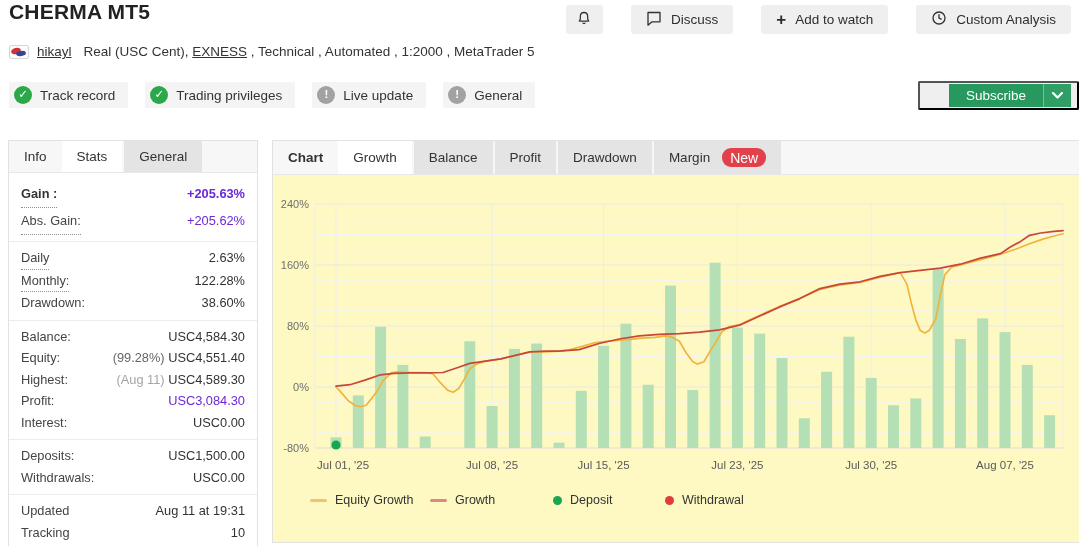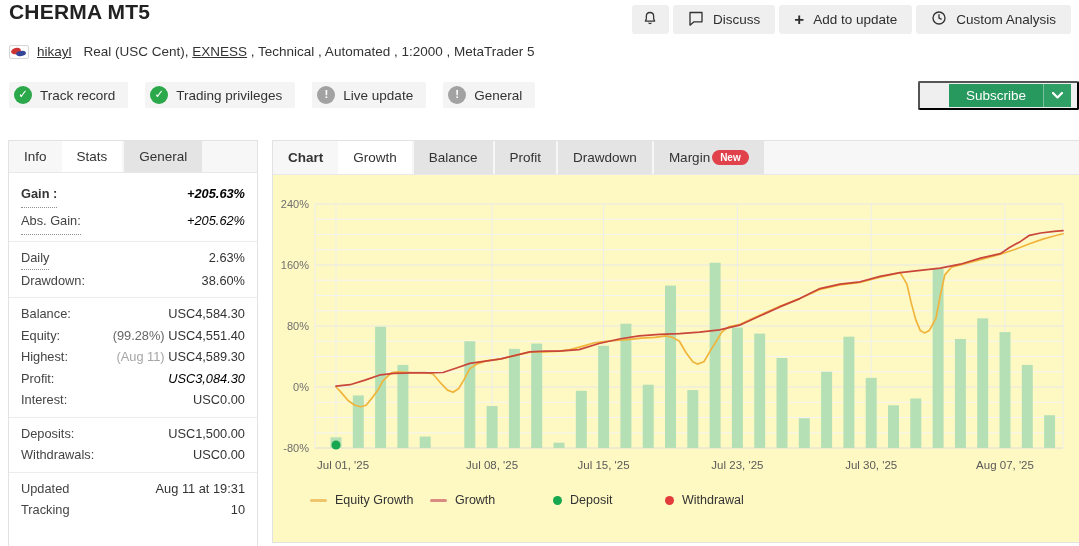--- a/index.html
+++ b/index.html
@@ -3,21 +3,21 @@
 <meta charset="utf-8">
 <style>
   html,body{margin:0;padding:0;}
   body{
     width:1079px;height:546px;position:relative;overflow:hidden;
     background:#fff;font-family:"Liberation Sans","DejaVu Sans",sans-serif;
     color:#333;font-size:13px;
   }
   
   .page-title{position:absolute;left:9px;top:0px;margin:0;font-size:21px;font-weight:bold;color:#222;letter-spacing:.2px;}
-  .top-actions{position:absolute;right:8px;top:5px;display:flex;gap:4px;}
+  .top-actions{position:absolute;right:8px;top:5px;display:flex;gap:28px;}
   .gbtn{display:inline-flex;align-items:center;gap:9px;background:#efefef;border:none;border-radius:3px;
         height:29px;padding:0 15px;font-size:13.5px;color:#2e2e2e;font-family:inherit;cursor:pointer;}
   .gbtn.icon-only{width:37px;padding:0;justify-content:center;}
   .plus-glyph{font-size:17px;font-weight:bold;line-height:1;margin-top:-1px;}
   
   .profile-row{position:absolute;left:9px;top:44px;display:flex;align-items:center;font-size:13.5px;white-space:nowrap;}
   .flag{width:18px;height:12px;border:1px solid #d5d5d5;border-radius:2px;margin-right:8px;position:relative;overflow:hidden;background:#fdfdfd;flex:0 0 auto;}
   .flag i{position:absolute;border-radius:50%;}
   .flag .f-red{width:10px;height:6px;background:#c33;left:1px;top:2px;transform:rotate(-15deg);}
   .flag .f-blue{width:10px;height:5px;background:#349;left:6px;top:5px;transform:rotate(-10deg);}
@@ -38,33 +38,33 @@
   .stats-panel{position:absolute;left:8px;top:140px;width:250px;height:420px;background:#fff;border:1px solid #e2e2e2;box-sizing:border-box;}
   .chart-panel{position:absolute;left:272px;top:140px;width:859px;height:403px;background:#fef9c3;border:1px solid #e2e2e2;box-sizing:border-box;}
   .tabrow{display:flex;align-items:stretch;background:#f7f7f7;border-bottom:1px solid #e8e8e8;}
   .stats-panel .tabrow{height:31px;}
   .chart-panel .tabrow{height:33px;}
   .tab{display:flex;align-items:center;padding:0 15px;font-size:13.5px;color:#333;cursor:pointer;white-space:nowrap;}
   .tab.active{background:#fff;}
   .tab.gray{background:#e4e4e4;margin-left:2px;}
   .tab.plain{background:transparent;}
   .tab.bold{font-weight:bold;}
-  .new-badge{background:#e0414b;color:#fff;font-size:10px;font-weight:bold;border-radius:9px;padding:2.5px 8px;margin-left:2px;line-height:1;}
+  .new-badge{background:#e0414b;color:#fff;font-size:14px;font-weight:normal;border-radius:9px;padding:2.5px 8px;margin-left:12px;line-height:1;}
   .filter-btn{margin-left:auto;margin-right:12px;align-self:center;background:none;border:none;cursor:pointer;padding:2px;}
   
   .stats-body{padding-top:3px;}
   .sgroup{padding:5px 12px 6px 12px;}
   .sgroup + .sgroup{border-top:1px solid #ececec;}
   .sgroup.g1 .srow{line-height:26px;}
   .srow{display:flex;justify-content:space-between;line-height:21.5px;font-size:12.8px;gap:20px;}
   .srow .lbl{color:#444;}
   .srow .lbl.bold{font-weight:bold;color:#333;}
   .srow .lbl.dotted{border-bottom:1px dotted #8f8f8f;cursor:help;}
   .srow .val{color:#333;text-align:right;}
-  .srow .val.green{color:#000000;font-style:italic;}
+  .srow .val.green{color:#6d28d9;}
   .srow .val.bold{font-weight:bold;}
   .pfx{color:#666;}
   .pfx.muted{color:#a5a5a5;}
   
   .chart-body{position:relative;}
   .chart-body svg{display:block;}
   .legend-item{position:absolute;top:318px;display:flex;align-items:center;gap:8px;font-size:12.5px;color:#333;cursor:pointer;}
   .sw-line{width:17px;height:3px;border-radius:2px;display:inline-block;}
   .sw-dot{width:9px;height:9px;border-radius:50%;display:inline-block;}
 </style>
@@ -85,21 +85,21 @@
   <button class="gbtn">
     <span>
       <svg width="16" height="15" viewBox="0 0 24 22">
           <path d="M3 2h18v14H9l-6 5z" fill="none" stroke="#333" stroke-width="2" stroke-linejoin="round"></path>
         </svg>
     </span>
     <span>Discuss</span>
   </button>
   <button class="gbtn">
     <span class="plus-glyph">+</span>
-    <span>Add to update</span>
+    <span>Add to watch</span>
   </button>
   <button class="gbtn">
     <span>
       <svg width="16" height="16" viewBox="0 0 24 24">
           <circle cx="12" cy="12" r="9" fill="none" stroke="#333" stroke-width="2"></circle>
           <path d="M12 7v5l3.4 1.6" fill="none" stroke="#333" stroke-width="2" stroke-linecap="round"></path>
         </svg>
     </span>
     <span>Custom Analysis</span>
   </button>
@@ -164,20 +164,24 @@
         </div>
         <div class="srow">
           <span class="lbl dotted">Abs. Gain:</span>
           <span class="val green">+205.62%</span>
         </div>
       </div>
       <div class="sgroup">
         <div class="srow">
           <span class="lbl dotted">Daily</span>
           <span class="val">2.63%</span>
+        </div>
+        <div class="srow">
+          <span class="lbl dotted">Monthly:</span>
+          <span class="val">122.28%</span>
         </div>
         <div class="srow">
           <span class="lbl">Drawdown:</span>
           <span class="val">38.60%</span>
         </div>
       </div>
       <div class="sgroup">
         <div class="srow">
           <span class="lbl">Balance:</span>
           <span class="val">USC4,584.30</span>

